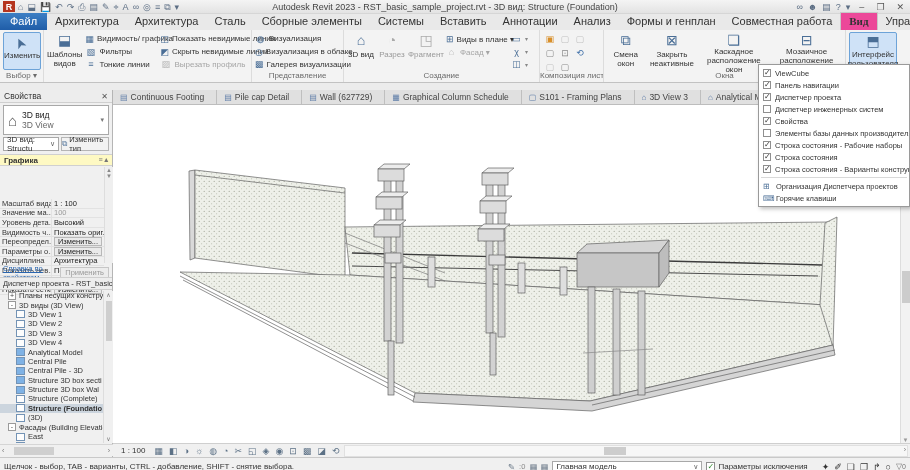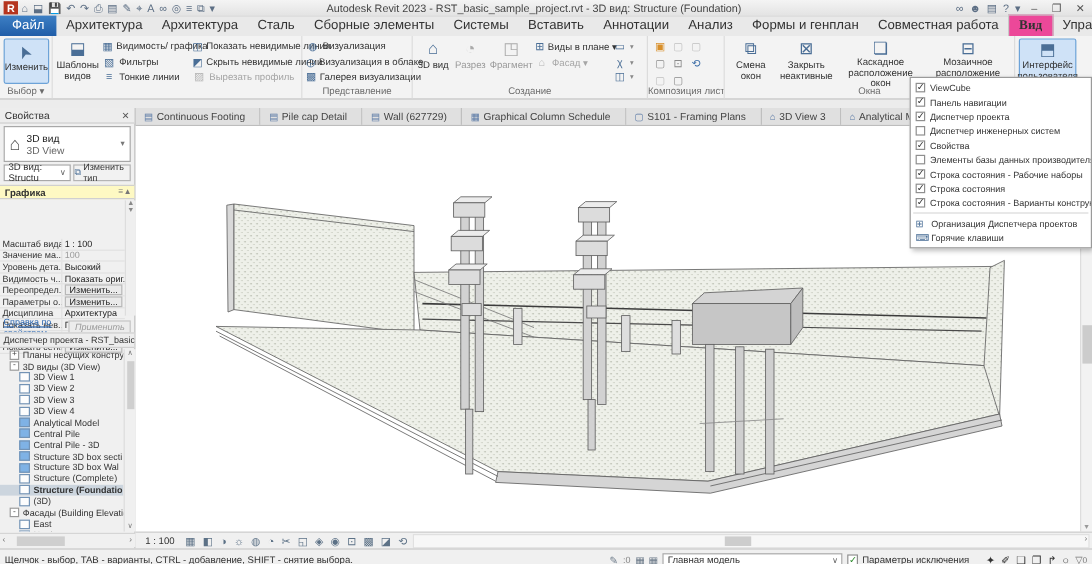--- a/index.html
+++ b/index.html
@@ -69,21 +69,21 @@
   #sect-graphics .pin { margin-left:auto; font-size:7px; color:#777; }
   #proptable { top:77px; left:0; width:104px;margin-top:32px; }
   .prow { display:flex; height:9.6px; border-bottom:1px solid #e2e2e2; align-items:center; }
   .plab { width:52px; padding:0 2px; font-size:7.5px; color:#333; white-space:nowrap; overflow:hidden; border-right:1px solid #e2e2e2; }
   .pval { flex:1; padding:0 2px; font-size:7.5px; color:#222; white-space:nowrap; overflow:hidden; }
   .prow.gray .pval { color:#9a9a9a; }
   .prow.btn .pval { background:#eaeaea; border:1px solid #b8b8b8; text-align:center; margin:1px 2px; line-height:7px; }
   #proprail { top:77px; left:104px; width:9px; height:96px; background:#efefef; border-left:1px solid #ddd; font-size:6px; color:#888; text-align:center; }
   #propfoot { top:176px; left:0; width:112px; height:13px; display:flex; align-items:center; padding:0 3px; }
   #helplink { font-size:7.5px; color:#2a66b0; text-decoration:underline; }
-  #applybtn { margin-left:auto; font-size:7.5px; color:#9a9a9a; background:#ececec; border:1px solid #c6c6c6; padding:0 4px;font-style:italic; }
+  #applybtn { margin-left:auto; font-size:7.5px; color:#9a9a9a; background:#ececec; border:1px solid #c6c6c6; padding:0 4px; }
 
   
   #brow-header { top:187px; left:0; width:112px; height:13px; background:#ededed; border-top:1px solid #cfcfcf; border-bottom:1px solid #cfcfcf; display:flex; align-items:center; padding:0 3px; font-size:7.5px; white-space:nowrap; overflow:hidden; }
   #tree { top:201px; left:0; width:103px; height:152px; overflow:hidden; }
   .titem { display:flex; align-items:center; height:9.4px; padding-left:16px; gap:3px; white-space:nowrap; font-size:7.5px; }
   .titem.lvl1 { padding-left:8px; }
   .exp { width:8px; height:8px; border:1px solid #9a9a9a; background:#fff; font-size:7px; line-height:6px; text-align:center; color:#444; flex:0 0 auto; display:none; }
   .titem.lvl1 .exp { display:block; }
   .ticn { width:9px; height:8px; border:1px solid #7393b5; background:#fdfdfd; flex:0 0 auto; }
   .titem.blue .ticn { background:#7fb2e5; }

